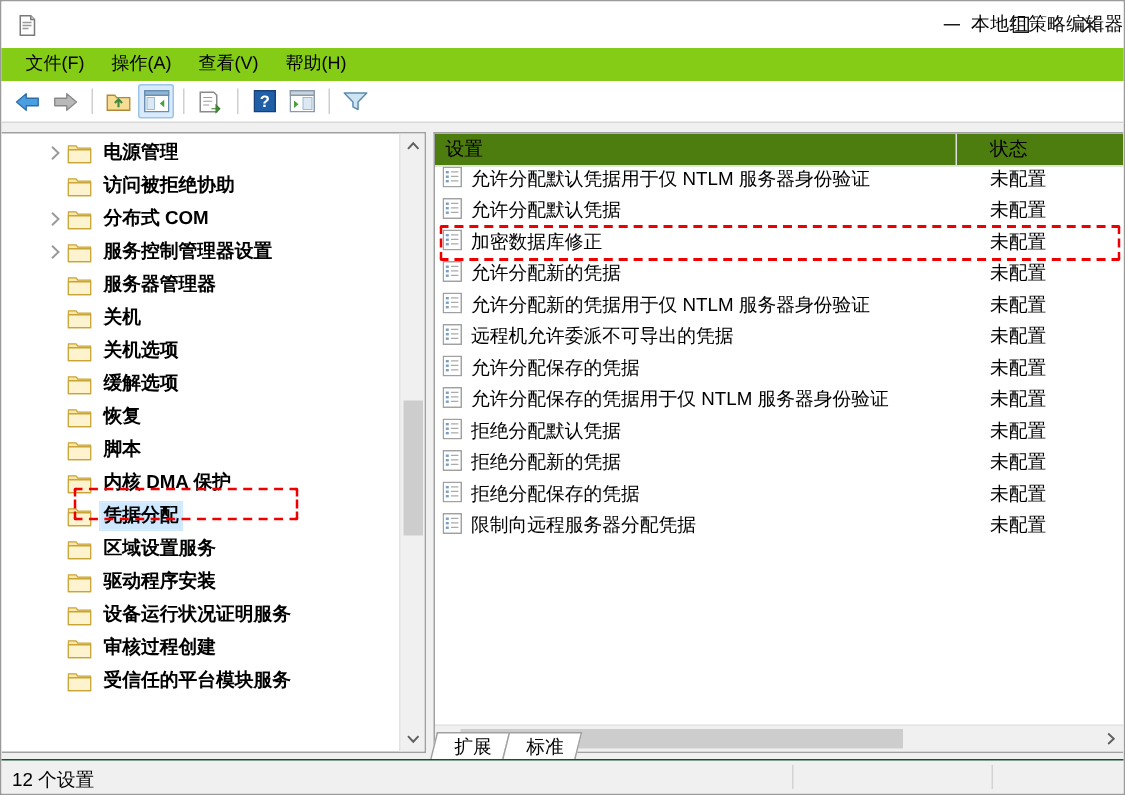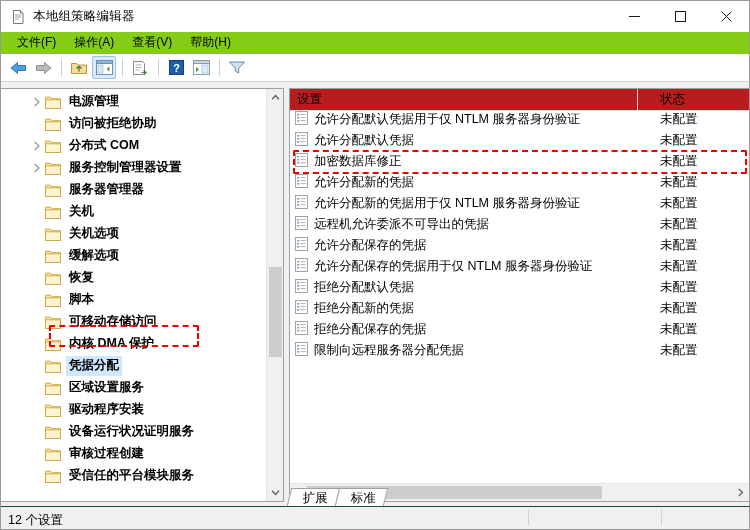--- a/index.html
+++ b/index.html
@@ -22,20 +22,21 @@
     box-sizing: border-box;
     display: flex; flex-direction: column;
   }
 
   
   .titlebar {
     height: 31px; flex: 0 0 31px;
     display: flex; align-items: center;
     background: #ffffff;
     position: relative;
+    justify-content: space-between;
   }
   .title-icon {
     width: 16px; height: 16px;
     margin-left: 9px; margin-right: 7px;
     position: relative; flex: 0 0 16px;
   }
   .title-text {
     font-size: 12.5px;
     color: #000;
     letter-spacing: 0.2px;
@@ -178,21 +179,21 @@
   .vs-thumb {
     position: absolute; left: 2px; width: 13px;
     background: #cdcdcd;
   }
 
   
   .list-header {
     height: 21px; flex: 0 0 21px;
     display: flex; align-items: center;
     border-bottom: 1px solid #dededc;
-    background: #b91c1c;
+    background: #4d7c0f;
     position: relative;
   }
   .lh-cell {
     font-size: 12.5px; color: #000;
     padding-left: 7px;
     height: 21px; line-height: 21px;
     box-sizing: border-box;
   }
   .lh-cell.c1 { width: 348px; border-right: 1px solid #dededc; }
   .lh-cell.c2 { width: 90px; padding-left: 22px; }
@@ -479,27 +480,20 @@
                 <path d="M0.5 2.2h5.2l1.2 1.5h8.6v9.8H0.5z" fill="#fbe7a8" stroke="#c9a436" stroke-width="0.9" stroke-linejoin="round"></path>
                 <path d="M0.5 4.8h15v8.7H0.5z" fill="#fdf3cf" stroke="#c9a436" stroke-width="0.9" stroke-linejoin="round"></path>
               </svg></span>
             <span class="tlabel">脚本</span>
           </div>
           <div class="tnode">
             <span class="folder"><svg width="16" height="14" viewBox="0 0 16 14">
                 <path d="M0.5 2.2h5.2l1.2 1.5h8.6v9.8H0.5z" fill="#fbe7a8" stroke="#c9a436" stroke-width="0.9" stroke-linejoin="round"></path>
                 <path d="M0.5 4.8h15v8.7H0.5z" fill="#fdf3cf" stroke="#c9a436" stroke-width="0.9" stroke-linejoin="round"></path>
               </svg></span>
-            <span class="tlabel">可移动存储访问</span>
-          </div>
-          <div class="tnode">
-            <span class="folder"><svg width="16" height="14" viewBox="0 0 16 14">
-                <path d="M0.5 2.2h5.2l1.2 1.5h8.6v9.8H0.5z" fill="#fbe7a8" stroke="#c9a436" stroke-width="0.9" stroke-linejoin="round"></path>
-                <path d="M0.5 4.8h15v8.7H0.5z" fill="#fdf3cf" stroke="#c9a436" stroke-width="0.9" stroke-linejoin="round"></path>
-              </svg></span>
             <span class="tlabel">内核 DMA 保护</span>
           </div>
           <div class="tnode selected">
             <span class="folder"><svg width="16" height="14" viewBox="0 0 16 14">
                 <path d="M0.5 2.2h5.2l1.2 1.5h8.6v9.8H0.5z" fill="#fbe7a8" stroke="#c9a436" stroke-width="0.9" stroke-linejoin="round"></path>
                 <path d="M0.5 4.8h15v8.7H0.5z" fill="#fdf3cf" stroke="#c9a436" stroke-width="0.9" stroke-linejoin="round"></path>
               </svg></span>
             <span class="tlabel">凭据分配</span>
           </div>
           <div class="tnode">

